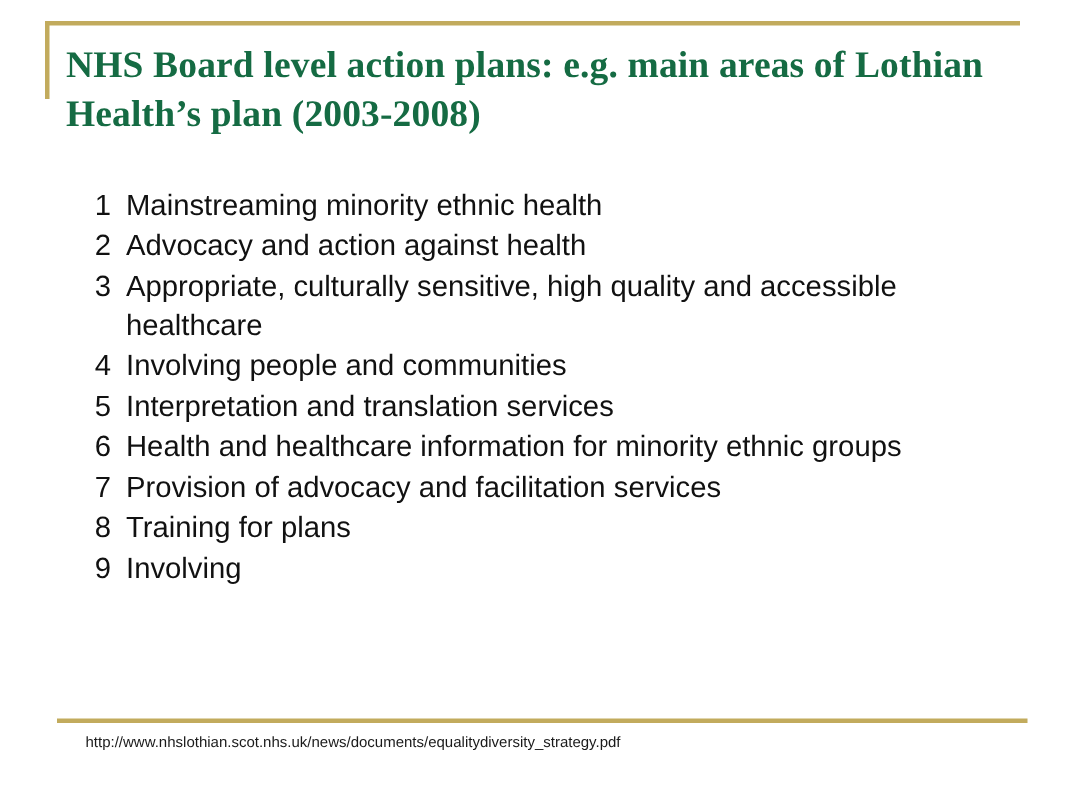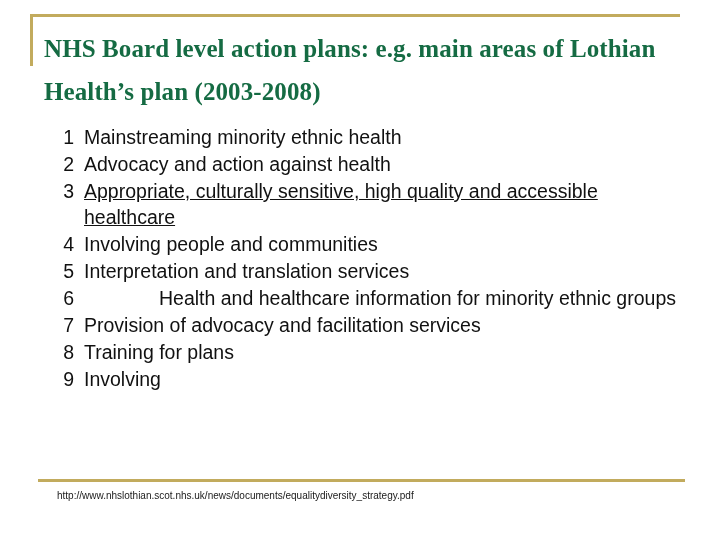--- a/index.html
+++ b/index.html
@@ -45,21 +45,21 @@
   }
   .slide-title {
     position: absolute;
     left: 14px;
     top: 13px;
     width: 620px;
     margin: 0;
     font-family: "Liberation Serif", serif;
     font-weight: bold;
     font-size: 25px;
-    line-height: 43px;
+    line-height: 33px;
     color: #156b43;
     letter-spacing: 0.1px;
   }
 
   
   .action-list {
     position: absolute;
     left: 48px;
     top: 125px;
     width: 640px;
@@ -80,25 +80,23 @@
     width: 26px;
     text-align: right;
     padding-right: 0;
   }
   .item-text {
     flex: 1 1 auto;
     padding-left: 10px;
   }
   .action-item.wide .item-text {
     max-width: 575px;
-    text-decoration: underline;
   }
   .action-item.wide2 .item-text {
     max-width: 592px;
-    text-align: right;
   }
 
   
   .footer {
     position: absolute;
     left: 38px;
     top: 479px;
     width: 648px;
   }
   .rule-footer {

